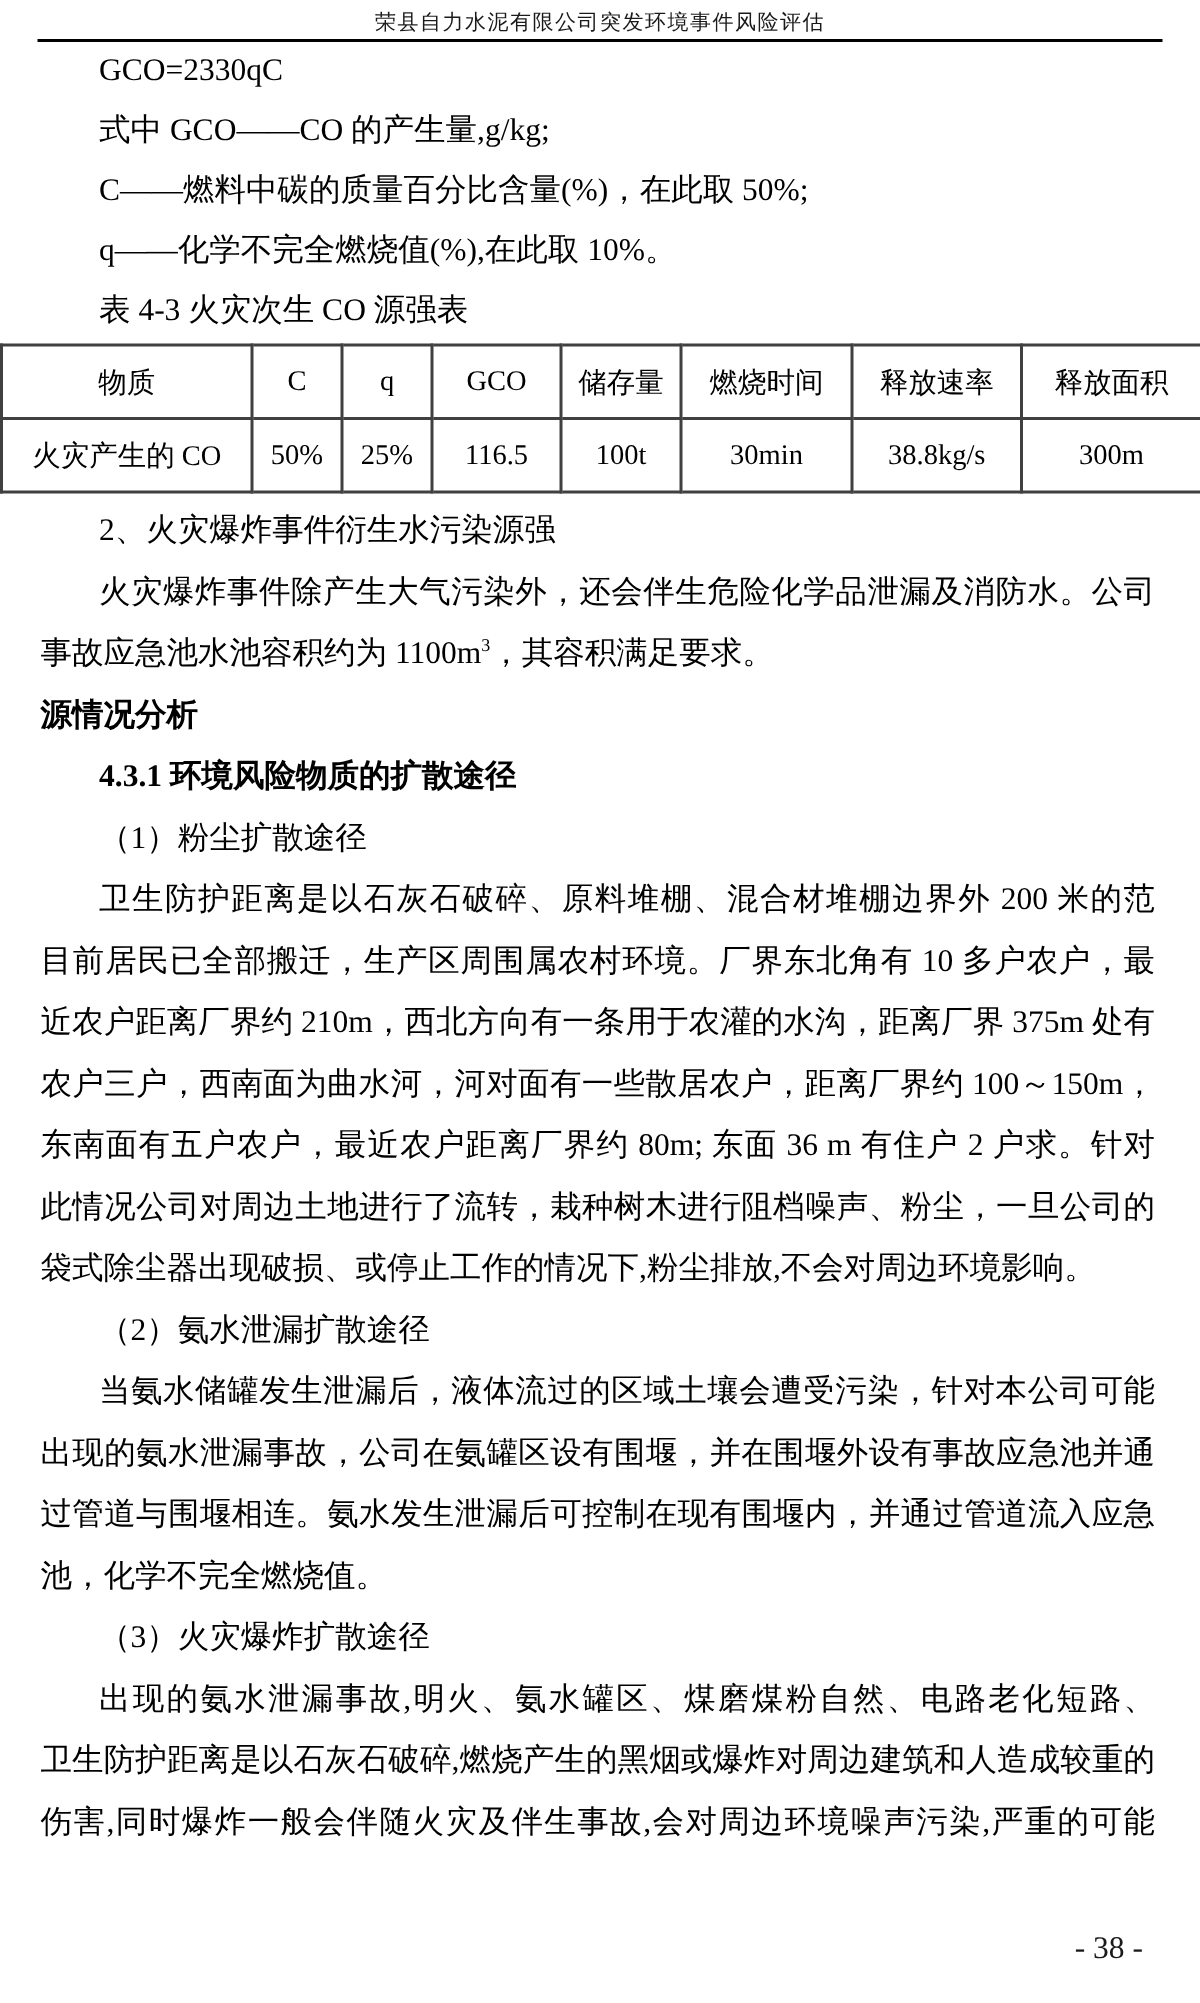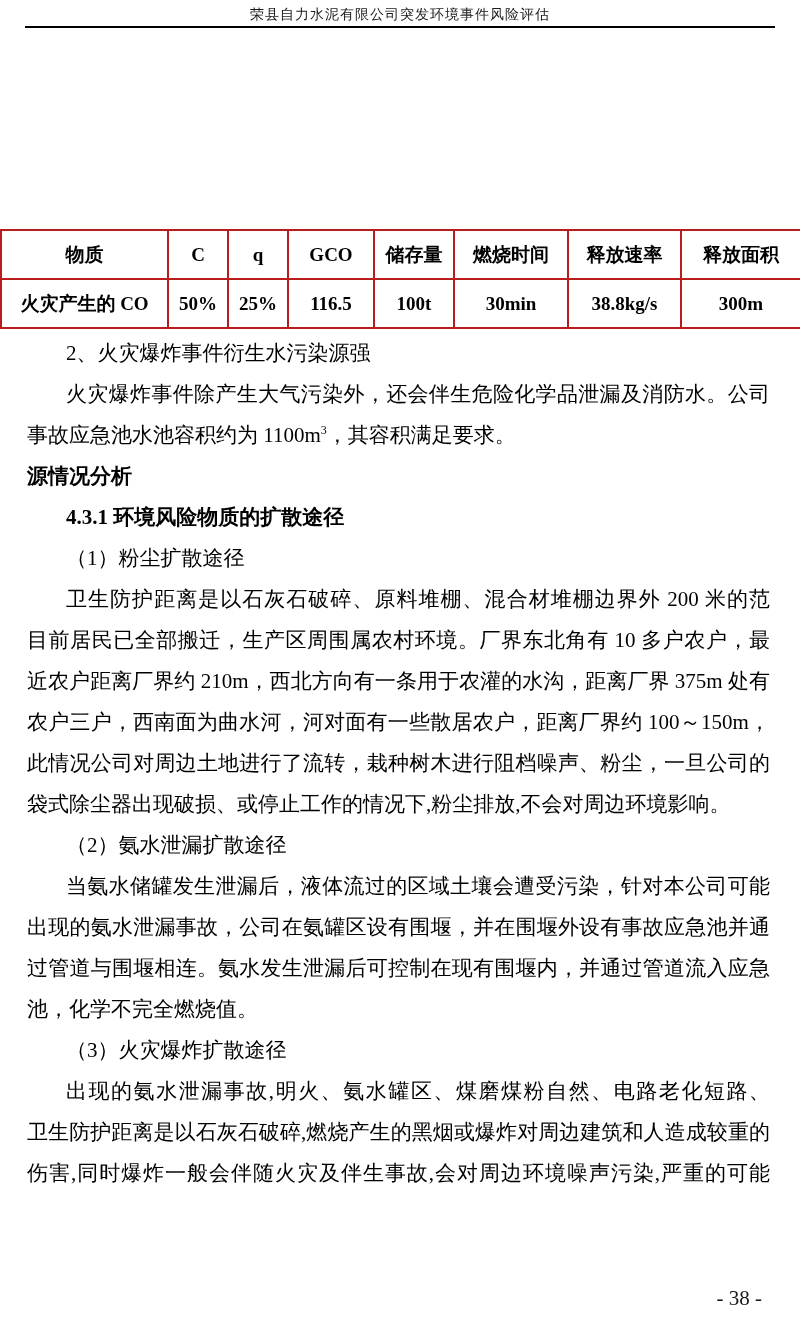--- a/index.html
+++ b/index.html
@@ -29,36 +29,43 @@
     text-justify:inter-ideograph;
     overflow:hidden;
   }
   .bold { font-weight:bold; }
   .line sup { font-size:12px; vertical-align:super; line-height:0; }
   table.co-table {
     position:absolute; top:229px; left:0; width:800px;
     border-collapse:collapse; table-layout:fixed;
   }
   .co-table th, .co-table td {
-    border:2px solid #b91c1c; text-align:center; vertical-align:middle;
-    font-weight:bold; font-size:19px; height:49px; padding:0;
+    border:2px solid #404040; text-align:center; vertical-align:middle;
+    font-weight:normal; font-size:19px; height:49px; padding:0;
     overflow:hidden;
   }
   .footer {
     position:absolute; top:1286px; right:38px; font-size:21px; color:#1a1a1a;
   }
 </style>
 </head>
 <body>
 
 <div class="page">
 
   <div class="header-title">荣县自力水泥有限公司突发环境事件风险评估</div>
   <div class="header-rule"></div>
 
+  <div class="block1">
+    <div class="line indent">GCO=2330qC</div>
+    <div class="line indent">式中 GCO——CO 的产生量,g/kg;</div>
+    <div class="line indent">C——燃料中碳的质量百分比含量(%)，在此取 50%;</div>
+    <div class="line indent">q——化学不完全燃烧值(%),在此取 10%。</div>
+    <div class="line indent">表 4-3 火灾次生 CO 源强表</div>
+  </div>
 
   <table class="co-table">
     <colgroup>
       <col style="width:167px">
         <col style="width:60px">
         <col style="width:60px">
         <col style="width:86px">
       <col style="width:80px">
         <col style="width:114px">
         <col style="width:113px">
@@ -92,20 +99,21 @@
     <div class="line indent">2、火灾爆炸事件衍生水污染源强</div>
     <div class="line indent full">火灾爆炸事件除产生大气污染外，还会伴生危险化学品泄漏及消防水。公司</div>
     <div class="line"><span>事故应急池水池容积约为 1100m</span><sup>3</sup><span>，其容积满足要求。</span></div>
     <div class="line bold">源情况分析</div>
     <div class="line indent bold">4.3.1 环境风险物质的扩散途径</div>
     <div class="line indent">（1）粉尘扩散途径</div>
     <div class="line indent full">卫生防护距离是以石灰石破碎、原料堆棚、混合材堆棚边界外 200 米的范围，</div>
     <div class="line full">目前居民已全部搬迁，生产区周围属农村环境。厂界东北角有 10 多户农户，最</div>
     <div class="line full">近农户距离厂界约 210m，西北方向有一条用于农灌的水沟，距离厂界 375m 处有</div>
     <div class="line full">农户三户，西南面为曲水河，河对面有一些散居农户，距离厂界约 100～150m，</div>
+    <div class="line full">东南面有五户农户，最近农户距离厂界约 80m; 东面 36 m 有住户 2 户求。针对</div>
     <div class="line full">此情况公司对周边土地进行了流转，栽种树木进行阻档噪声、粉尘，一旦公司的</div>
     <div class="line">袋式除尘器出现破损、或停止工作的情况下,粉尘排放,不会对周边环境影响。</div>
     <div class="line indent">（2）氨水泄漏扩散途径</div>
     <div class="line indent full">当氨水储罐发生泄漏后，液体流过的区域土壤会遭受污染，针对本公司可能</div>
     <div class="line full">出现的氨水泄漏事故，公司在氨罐区设有围堰，并在围堰外设有事故应急池并通</div>
     <div class="line full">过管道与围堰相连。氨水发生泄漏后可控制在现有围堰内，并通过管道流入应急</div>
     <div class="line">池，化学不完全燃烧值。</div>
     <div class="line indent">（3）火灾爆炸扩散途径</div>
     <div class="line indent full">出现的氨水泄漏事故,明火、氨水罐区、煤磨煤粉自然、电路老化短路、</div>
     <div class="line full">卫生防护距离是以石灰石破碎,燃烧产生的黑烟或爆炸对周边建筑和人造成较重的</div>

